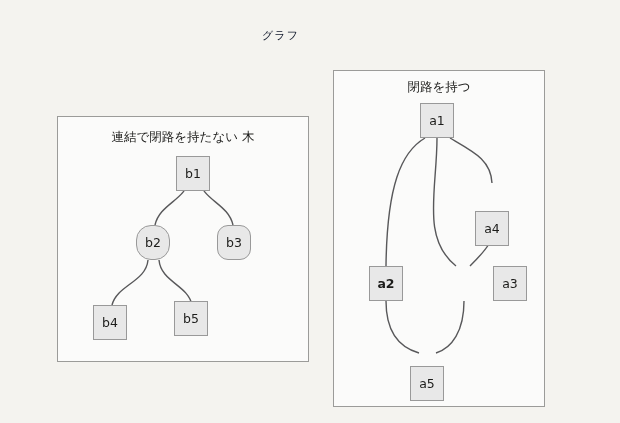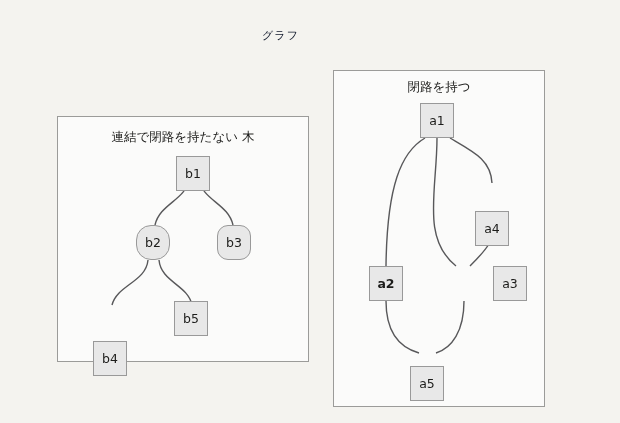--- a/index.html
+++ b/index.html
@@ -113,21 +113,21 @@
     <path d="M 437 138 C 437 190 421 238 456 266"></path>
     <path d="M 450 138 C 474 152 491 160 492 183"></path>
     <path d="M 494 218 C 496 240 486 250 470 266"></path>
     <path d="M 386 301 C 386 331 398 347 419 353"></path>
     <path d="M 464 301 C 464 331 452 348 436 353"></path>
   </svg>
 
   <div class="node" style="left: 176px; top: 156px; text-align: right;">b1</div>
   <div class="node" style="left: 136px; top: 225px; border-radius: 15px;">b2</div>
   <div class="node" style="left: 217px; top: 225px; border-radius: 11px;">b3</div>
-  <div class="node" style="left: 93px; top: 305px; margin-top: 36px;">b4</div>
+  <div class="node" style="left: 93px; top: 305px;">b4</div>
   <div class="node" style="left: 174px; top: 301px;">b5</div>
   <div class="node" style="left: 420px; top: 103px;">a1</div>
   <div class="node" style="left: 475px; top: 183px; margin-top: 28px;">a4</div>
   <div class="node" style="left: 369px; top: 266px; font-weight: bold;">a2</div>
   <div class="node" style="left: 450px; top: 266px; margin-left: 43px;">a3</div>
   <div class="node" style="left: 410px; top: 366px;">a5</div>
 
 </div>
 
 </body></html>

